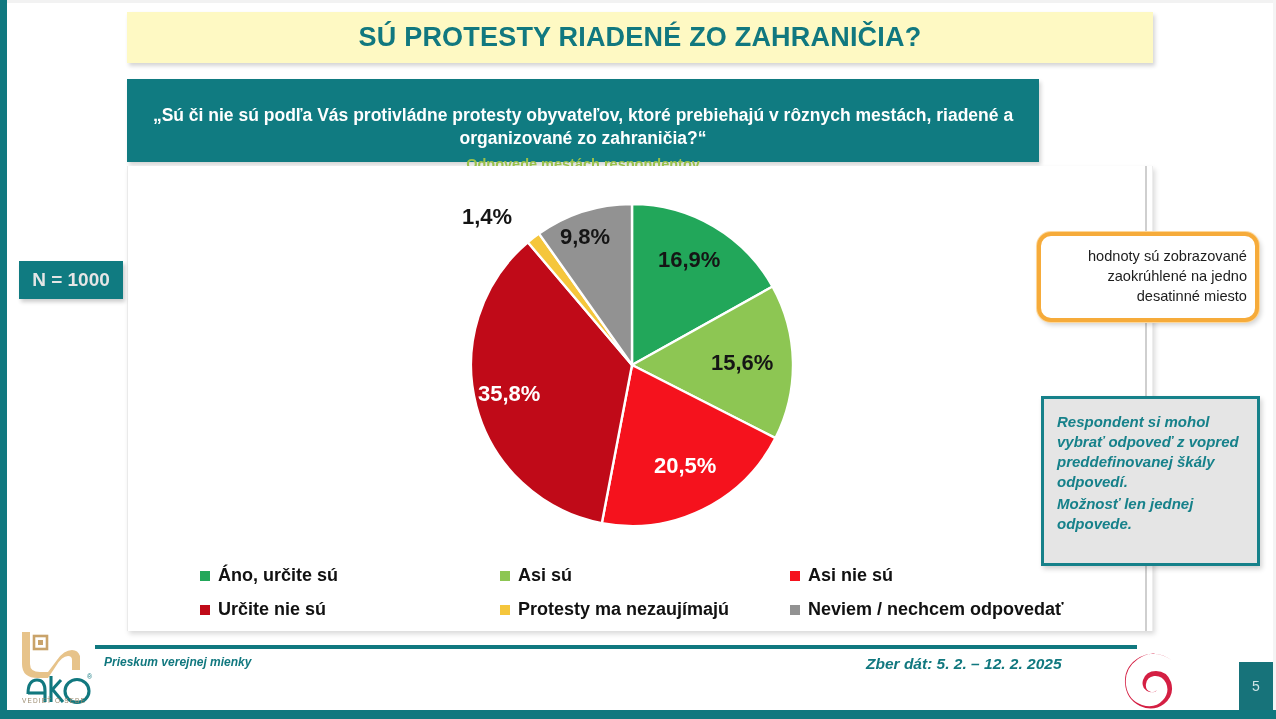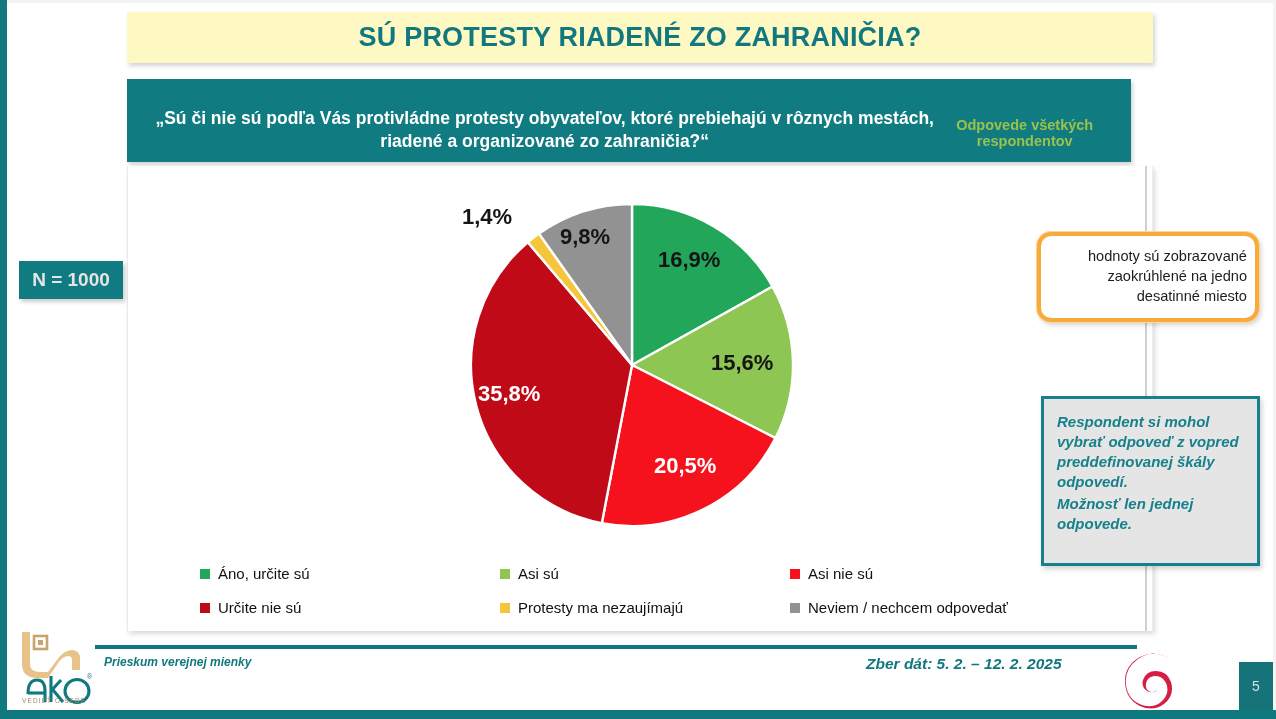--- a/index.html
+++ b/index.html
@@ -45,25 +45,25 @@
     font-size: 27px;
     font-weight: bold;
     letter-spacing: 0.2px;
     text-align: center;
     white-space: nowrap;
   }
 
   
   .question-banner {
     position: absolute; left: 127px; top: 79px;
-    width: 1004px; height: 83px;
+    width: 912px; height: 83px;
     background: #107b81;
     box-shadow: 2px 3px 4px rgba(0,0,0,0.17);
     padding: 25px 22px 6px 22px;
-    display: flex; align-items: center; justify-content: flex-start;
+    display: flex; flex-direction: column; align-items: center; justify-content: flex-start;
   }
   .question-banner .q {
     color: #ffffff;
     font-size: 17.5px;
     font-weight: bold;
     line-height: 1.33;
     text-align: center;
   }
   .question-banner .sub {
     color: #9ac24a;
@@ -118,21 +118,21 @@
   .legend {
     position: absolute; left: 127px; top: 560px; width: 1026px; height: 66px;
   }
   .legend-item {
     position: absolute; display: flex; align-items: center;
   }
   .legend-swatch {
     width: 10px; height: 10px; margin-right: 8px; flex: 0 0 auto;
   }
   .legend-label {
-    font-size: 15px; font-weight: normal; color: #111111; white-space: nowrap;
+    font-size: 18px; font-weight: bold; color: #111111; white-space: nowrap;
   }
 
   
   .callout-yellow {
     position: absolute; left: 1037px; top: 232px;
     width: 222px; height: 90px;
     background: #ffffff;
     border: 4px solid #f6ab3a;
     border-radius: 14px;
     box-shadow: 0 0 0 1px #fdd79a, 2px 3px 5px rgba(0,0,0,0.18);
@@ -202,21 +202,21 @@
   <div class="frame-right-hair"></div>
   <div class="frame-left"></div>
   <div class="frame-bottom"></div>
 
   <div class="title-banner">
     <div class="txt">SÚ PROTESTY RIADENÉ ZO ZAHRANIČIA?</div>
   </div>
 
   <div class="question-banner">
     <div class="q">„Sú či nie sú podľa Vás protivládne protesty obyvateľov, ktoré prebiehajú v rôznych mestách, riadené a organizované zo zahraničia?“</div>
-    <div class="sub">Odpovede všetkých respondentov</div>
+    <div class="sub">Odpovede mestách respondentov</div>
   </div>
 
   <div class="chart-panel"></div>
 
   <div class="connector"></div>
 
   <div class="n-badge">
     <span>N = 1000</span>
   </div>
 

